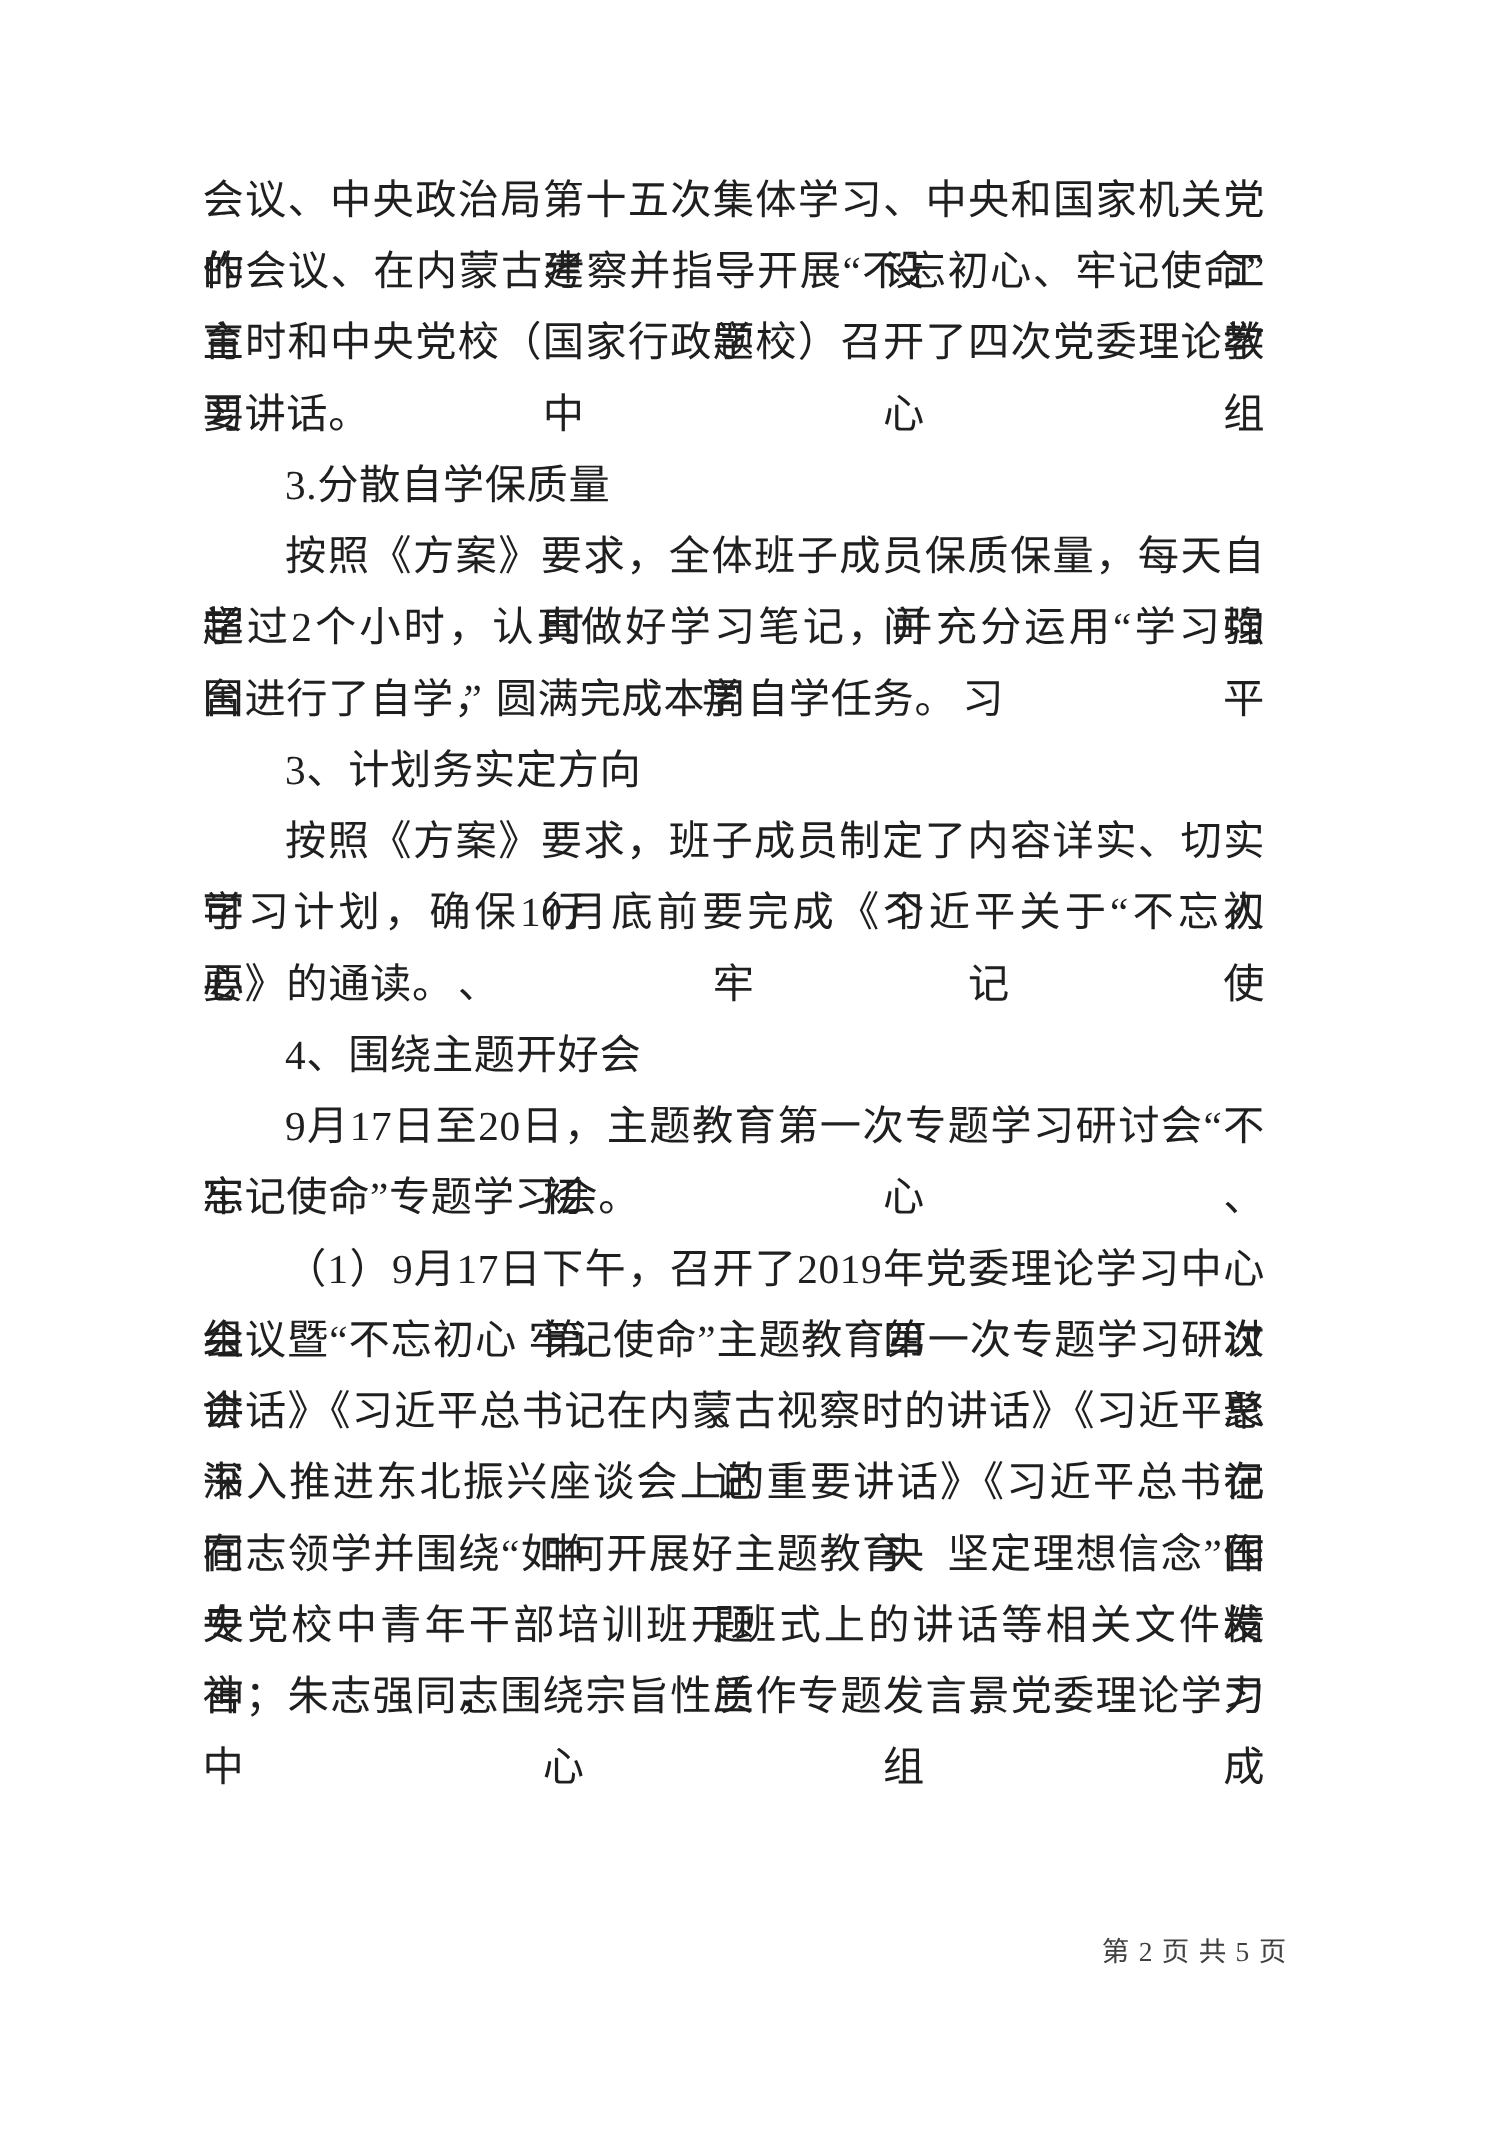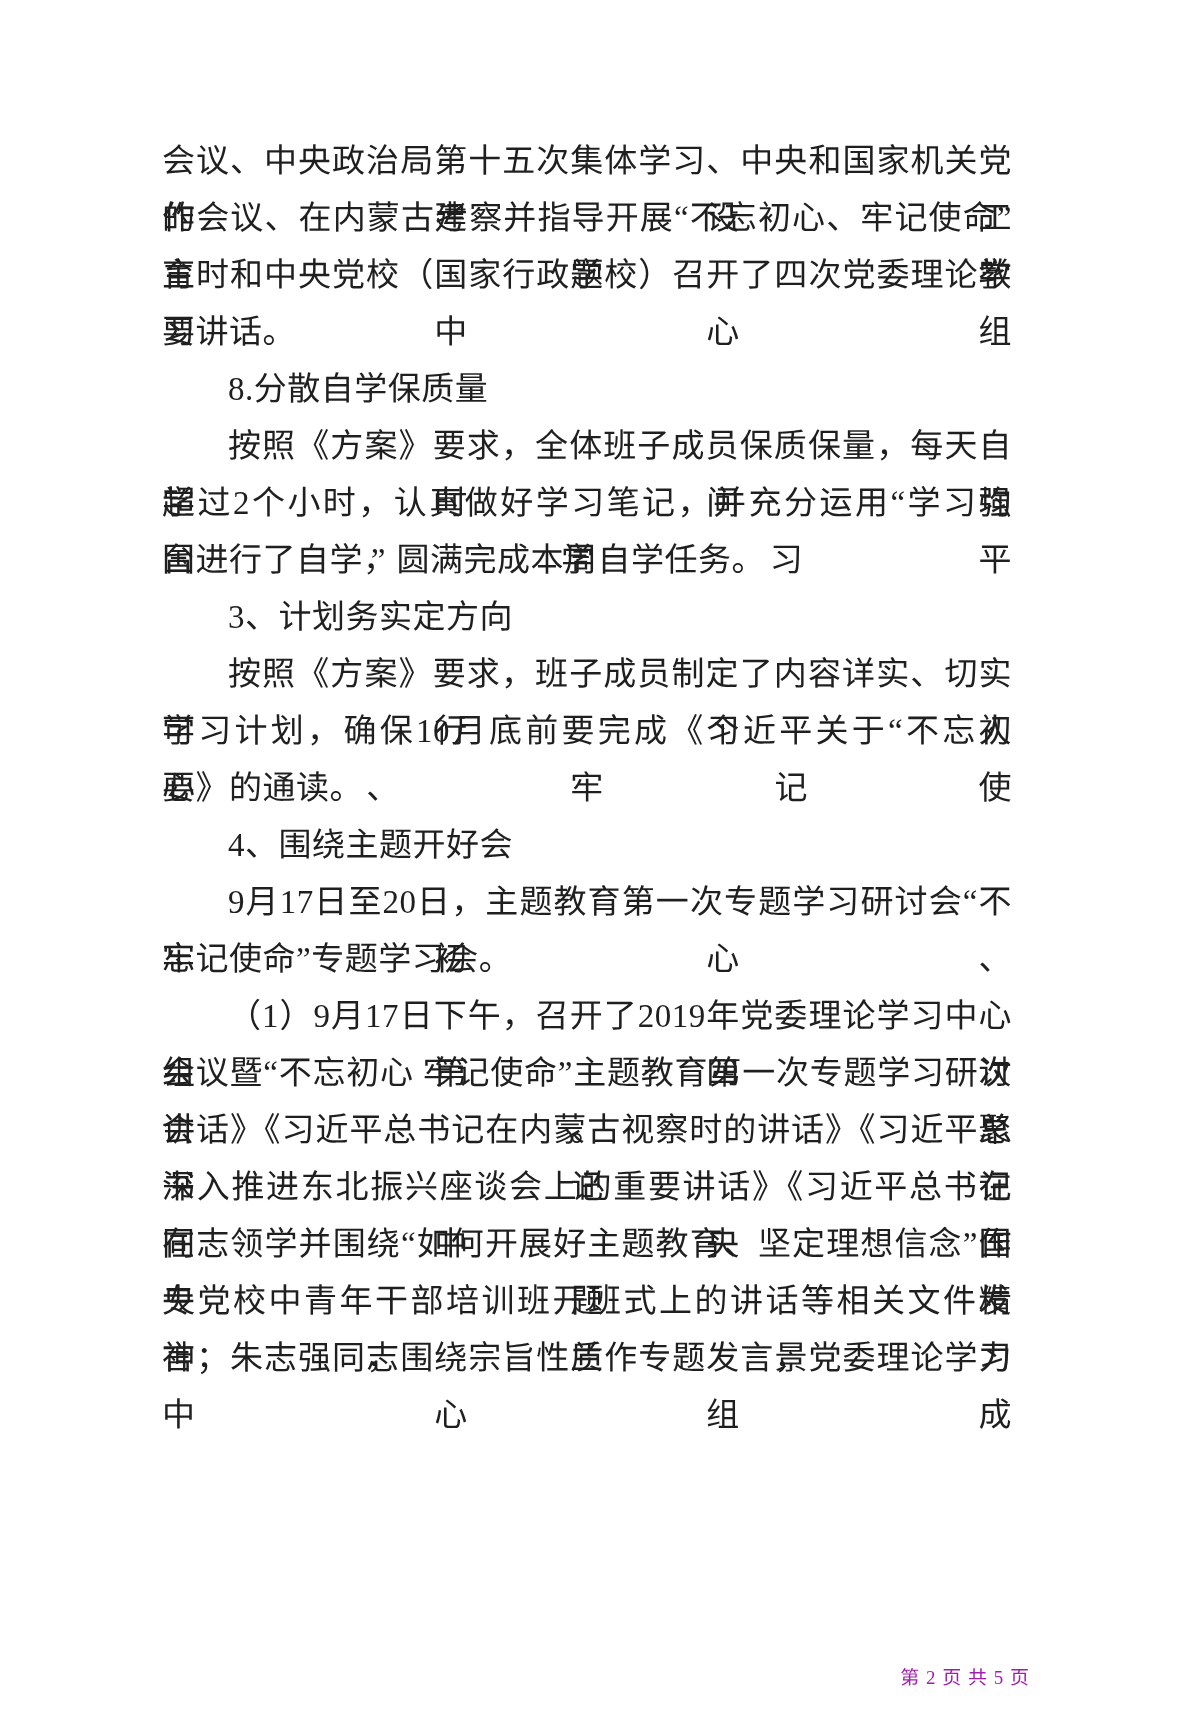--- a/index.html
+++ b/index.html
@@ -40,39 +40,39 @@
     white-space: normal;
     text-align: justify;
     text-align-last: justify;
     text-justify: inter-character;
   }
   .line.indent {
     text-indent: 66px;
   }
   .footer {
     position: absolute;
-    top: 1663px;
+    top: 1547px;
     right: 166px;
-    font-size: 19px;
+    font-size: 22px;
     line-height: 30px;
-    color: #a21caf;
+    color: #404040;
     letter-spacing: 1px;
     white-space: nowrap;
   }
 </style>
 </head>
 <body>
 
 <div class="page">
   <div class="doc-body">
       <p class="line full">会议、中央政治局第十五次集体学习、中央和国家机关党的建设工</p>
       <p class="line full">作会议、在内蒙古考察并指导开展“不忘初心、牢记使命”主题教</p>
       <p class="line full">育时和中央党校（国家行政学校）召开了四次党委理论学习中心组</p>
       <p class="line">要讲话。</p>
-      <p class="line indent">8.分散自学保质量</p>
+      <p class="line indent">3.分散自学保质量</p>
       <p class="line indent full">按照《方案》要求，全体班子成员保质保量，每天自学时间均</p>
       <p class="line full">超过2个小时，认真做好学习笔记，并充分运用“学习强国”学习平</p>
       <p class="line">台进行了自学，圆满完成本周自学任务。</p>
       <p class="line indent">3、计划务实定方向</p>
       <p class="line indent full">按照《方案》要求，班子成员制定了内容详实、切实可行个人</p>
       <p class="line full">学习计划，确保10月底前要完成《习近平关于“不忘初心、牢记使</p>
       <p class="line">要》的通读。</p>
       <p class="line indent">4、围绕主题开好会</p>
       <p class="line indent full">9月17日至20日，主题教育第一次专题学习研讨会“不忘初心、</p>
       <p class="line">牢记使命”专题学习会。</p>

